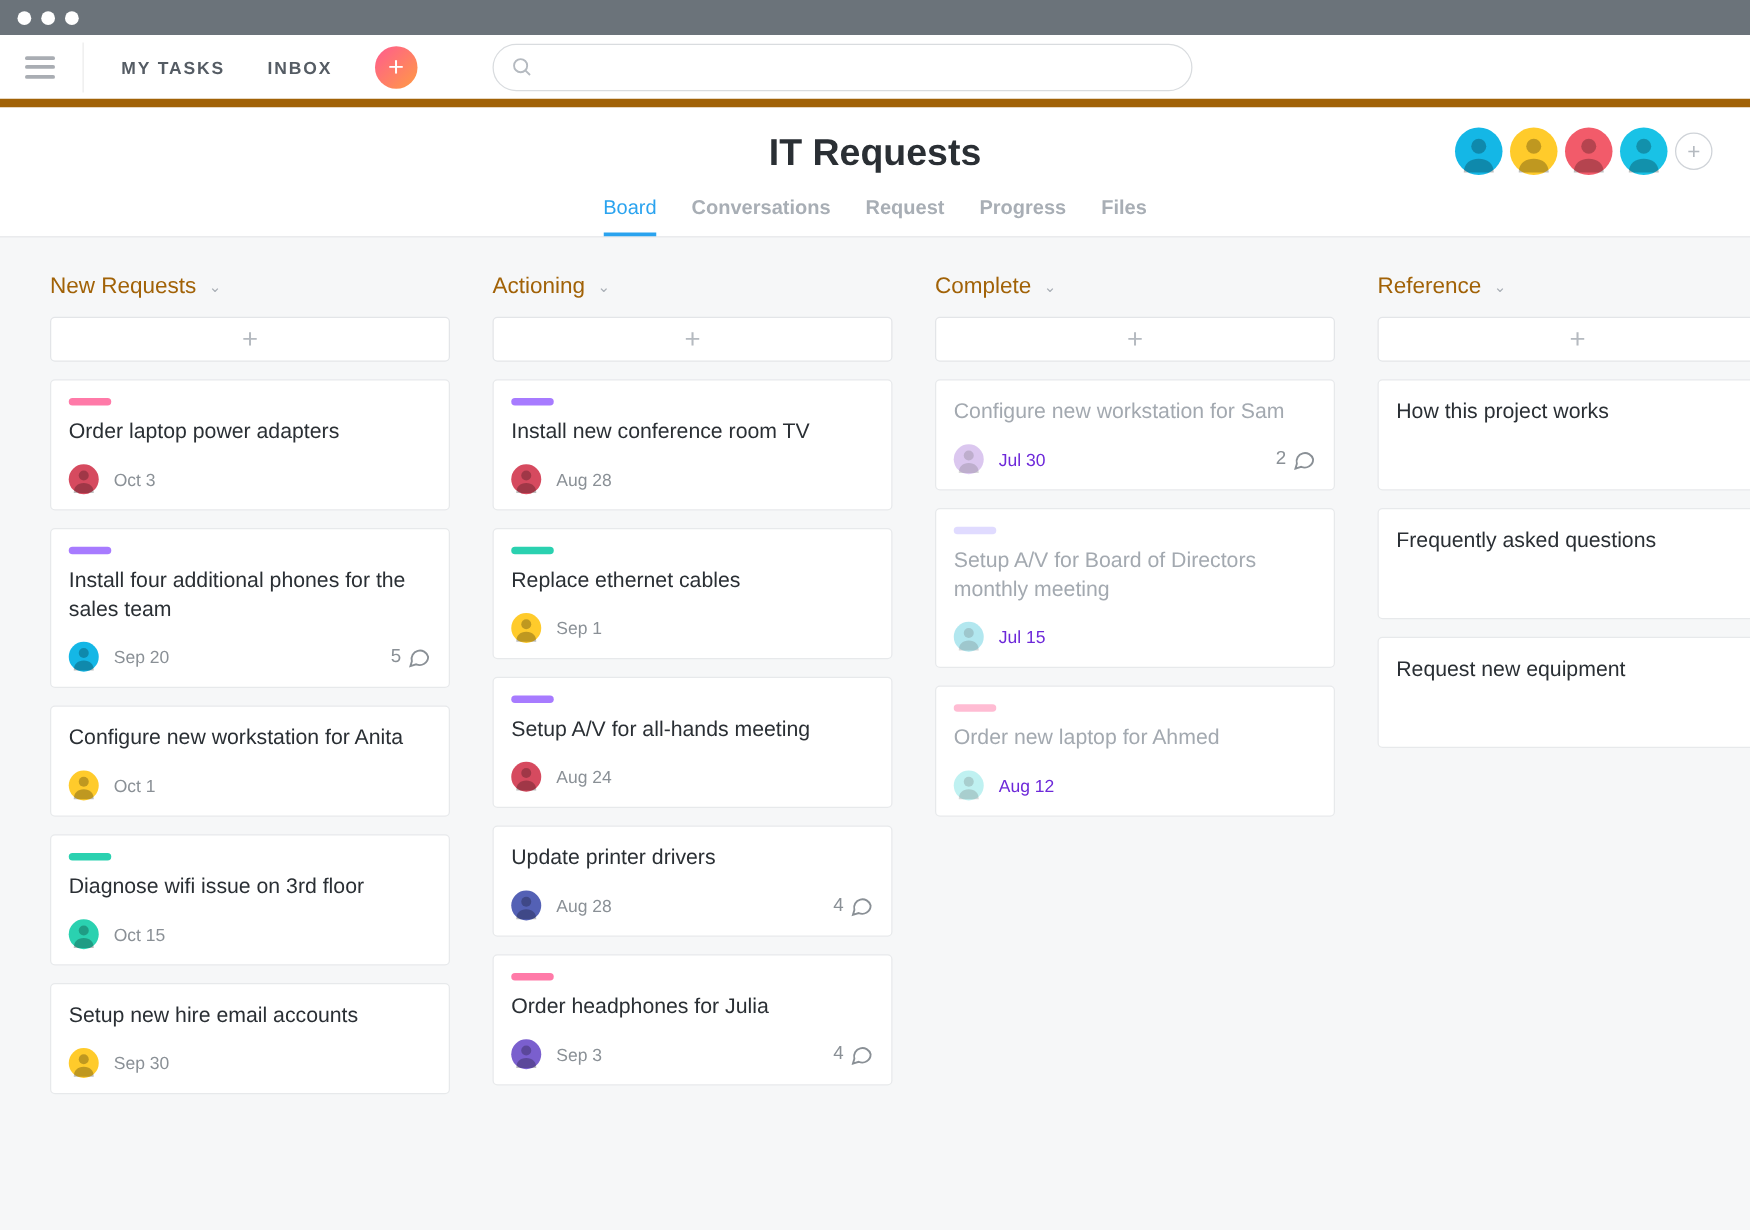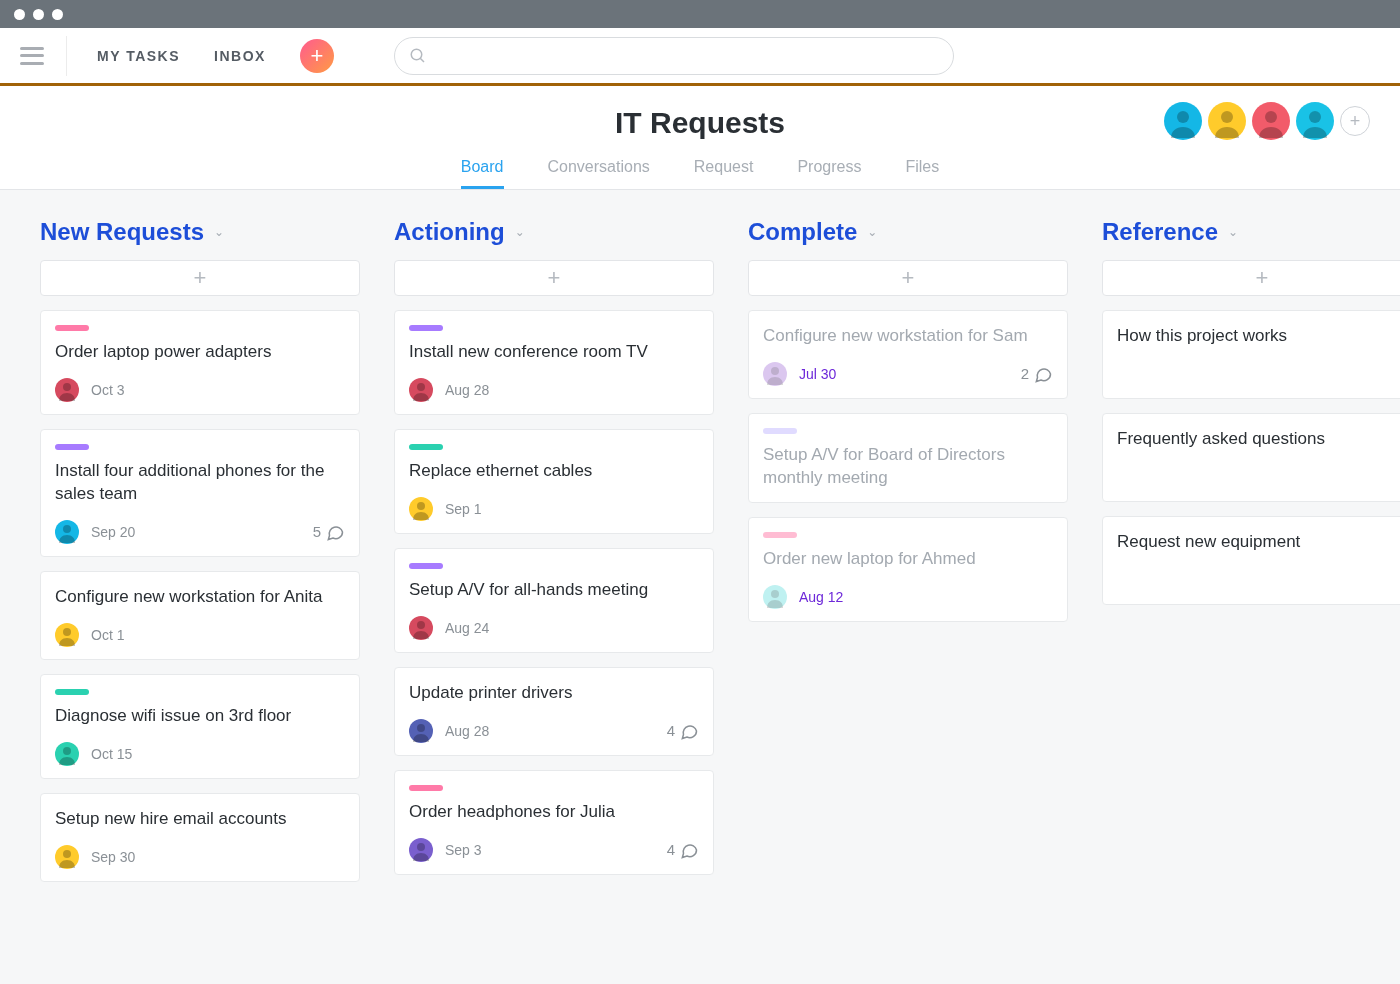--- a/index.html
+++ b/index.html
@@ -18,21 +18,21 @@
     padding-left: 14px;
     gap: 8px;
   }
   .window-chrome .dot {
     width: 11px; height: 11px; border-radius: 50%; background: #ffffff;
   }
 
   .topbar {
     height: 58px;
     background: #ffffff;
-    border-bottom: 3px solid #a16207;
+    border-bottom: 7px solid #a16207;
     display: flex;
     align-items: center;
     padding: 0 18px 0 20px;
   }
   .hamburger {
     width: 24px; height: 18px; display: flex; flex-direction: column; justify-content: space-between;
     cursor: pointer;
   }
   .hamburger span { height: 3px; background: #a9adb3; border-radius: 2px; }
   .vsep { width: 1px; height: 40px; background: #ececec; margin: 0 30px 0 22px; }
@@ -79,45 +79,45 @@
     width: 38px; height: 38px; border-radius: 50%;
     display: inline-flex; align-items: center; justify-content: center;
   }
   .avatar.sm { width: 24px; height: 24px; }
   .avatar-add {
     width: 30px; height: 30px; border-radius: 50%;
     border: 1px solid #cfd3d8; color: #b5bac0;
     display: flex; align-items: center; justify-content: center; font-size: 18px; cursor: pointer;
   }
   .tabs {
-    display: flex; justify-content: center; gap: 44px; margin-top: 18px;
+    display: flex; justify-content: center; gap: 28px; margin-top: 18px;
   }
   .tab {
-    font-size: 16px; color: #a8aeb5; padding-bottom: 10px; cursor: pointer;
+    font-size: 16px; color: #a8aeb5; padding-bottom: 10px; cursor: pointer; font-weight: bold;
   }
   .tab.active {
     color: #2aa3ef; border-bottom: 3px solid #2aa3ef; font-weight: 500;
   }
 
   .board {
     display: flex;
     gap: 34px;
     padding: 28px 40px;
     align-items: flex-start;
     overflow-x: auto;
   }
   .column {
     flex: 0 0 320px;
     min-width: 320px;
   }
   .col-header {
     display: flex; align-items: center; gap: 10px; margin-bottom: 14px; cursor: pointer;
   }
   .col-header h3 {
-    font-size: 24px; font-weight: 700; color: #1d4ed8;
+    font-size: 18px; font-weight: 400; color: #a16207;
   }
   .chev { color: #a8aeb5; font-size: 12px; }
 
   .add-card {
     height: 36px; border: 1px solid #e3e5e8; background: #fff; border-radius: 4px;
     display: flex; align-items: center; justify-content: center;
     color: #b5bac0; font-size: 22px; cursor: pointer; margin-bottom: 14px;
   }
   .card {
     background: #fff; border: 1px solid #e7e9eb; border-radius: 4px;
@@ -404,20 +404,30 @@
             <span>2</span>
             <svg width="20" height="20" viewBox="0 0 24 24" fill="none" stroke="#8a9096" stroke-width="1.8">
               <path d="M21 12a8 8 0 0 1-11.5 7.2L4 21l1.4-4.7A8 8 0 1 1 21 12z"></path>
             </svg>
           </span>
         </div>
       </div>
       <div class="card faded">
         <div class="tag" style="background: rgb(193, 184, 255); opacity: 0.5;"></div>
         <div class="card-title">Setup A/V for Board of Directors monthly meeting</div>
+        <div class="card-foot">
+          <div class="avatar sm" style="background: rgb(127, 216, 230); opacity: 0.6;">
+            <svg width="24" height="24" viewBox="0 0 24 24">
+              <circle cx="12" cy="9" r="4" fill="rgba(0,0,0,0.25)"></circle>
+              <path d="M4 23c0-5 3-8 8-8s8 3 8 8" fill="rgba(0,0,0,0.25)"></path>
+            </svg>
+          </div>
+          <span class="date">Jul 15</span>
+          <span class="spacer"></span>
+        </div>
       </div>
       <div class="card faded">
         <div class="tag" style="background: rgb(255, 122, 168); opacity: 0.5;"></div>
         <div class="card-title">Order new laptop for Ahmed</div>
         <div class="card-foot">
           <div class="avatar sm" style="background: rgb(150, 232, 232); opacity: 0.6;">
             <svg width="24" height="24" viewBox="0 0 24 24">
               <circle cx="12" cy="9" r="4" fill="rgba(0,0,0,0.25)"></circle>
               <path d="M4 23c0-5 3-8 8-8s8 3 8 8" fill="rgba(0,0,0,0.25)"></path>
             </svg>

